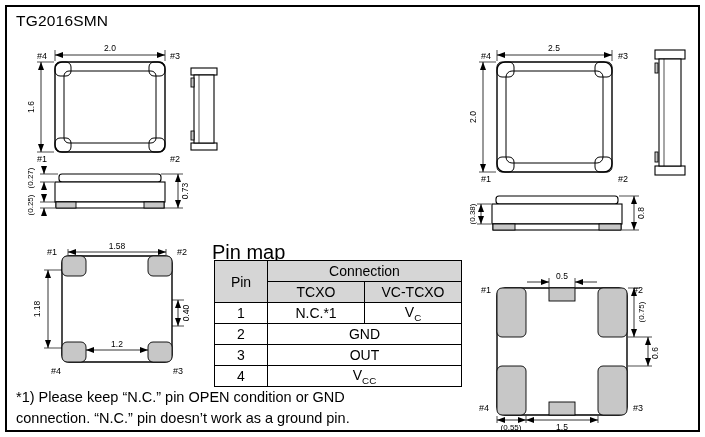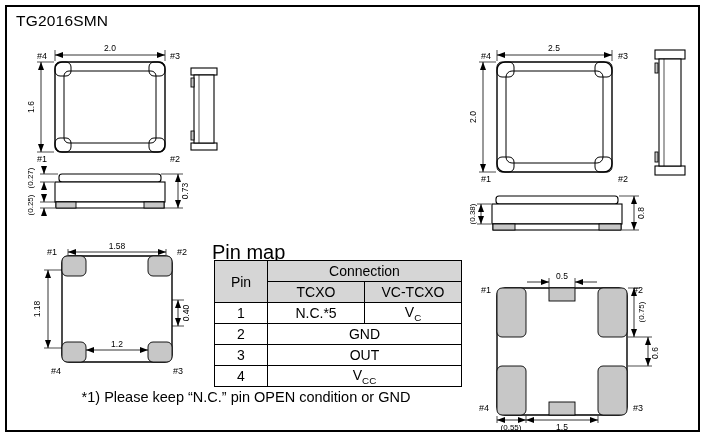--- a/index.html
+++ b/index.html
@@ -21,21 +21,21 @@
   .arr1{marker-end:url(#ah);}
   text.d,text.d2,text.pn{fill:#000;text-anchor:middle;}
   text.d{font:8.5px "Liberation Sans",sans-serif;}
   text.d2{font:8px "Liberation Sans",sans-serif;}
   text.pn{font:9px "Liberation Sans",sans-serif;}
   .pin-table{position:absolute;left:214px;top:260px;border-collapse:collapse;table-layout:fixed;
              font-size:14px;}
   .pin-table td{border:1px solid #000;text-align:center;height:20px;padding:0;background:#fff;}
   .pin-table td.hdr{background:#d6d6d6;}
   .pin-table sub{font-size:0.7em;}
-  .footnote{position:absolute;left:16px;top:387px;width:460px;font-size:14.5px;line-height:21px;text-align:center;}
+  .footnote{position:absolute;left:16px;top:387px;width:460px;font-size:14.5px;line-height:21px;}
 </style>
 </head>
 <body>
 
 <div class="page">
   <div class="frame"></div>
 
   <div class="title t1">TG2016SMN</div>
 
   <svg class="s" style="left:8px;top:36px" width="230" height="132">
@@ -233,34 +233,35 @@
         <tr>
       <td class="hdr" rowspan="2">Pin</td>
       <td class="hdr" colspan="2">Connection</td>
     </tr>
     <tr>
       <td class="hdr">TCXO</td>
       <td class="hdr">VC-TCXO</td>
     </tr>
     <tr>
       <td>1</td>
-      <td>N.C.*5</td>
+      <td>N.C.*1</td>
       <td><span>V</span><sub>C</sub></td>
     </tr>
     <tr>
       <td>2</td>
       <td colspan="2">GND</td>
     </tr>
     <tr>
       <td>3</td>
       <td colspan="2">OUT</td>
     </tr>
     <tr>
       <td>4</td>
       <td colspan="2"><span>V</span><sub>CC</sub></td>
     </tr>
   </tbody>
     </table>
 
   <div class="footnote">
     <div>*1) Please keep “N.C.” pin OPEN condition or GND</div>
+    <div>connection. “N.C.” pin doesn’t work as a ground pin.</div>
   </div>
 </div>
 
 </body></html>

